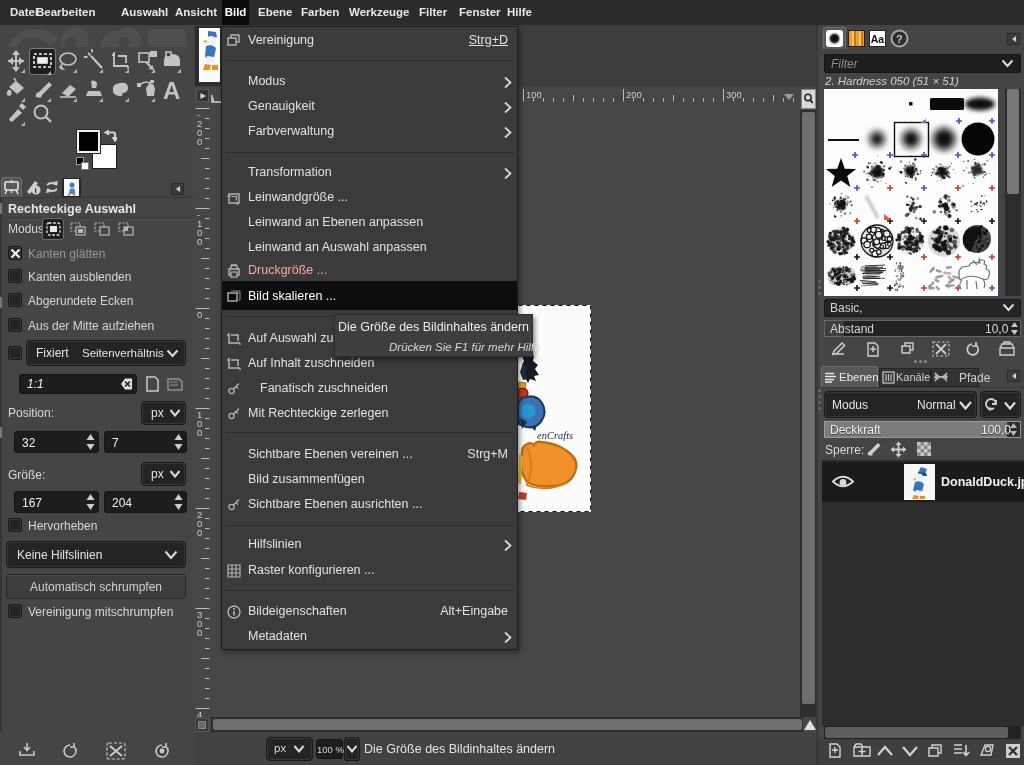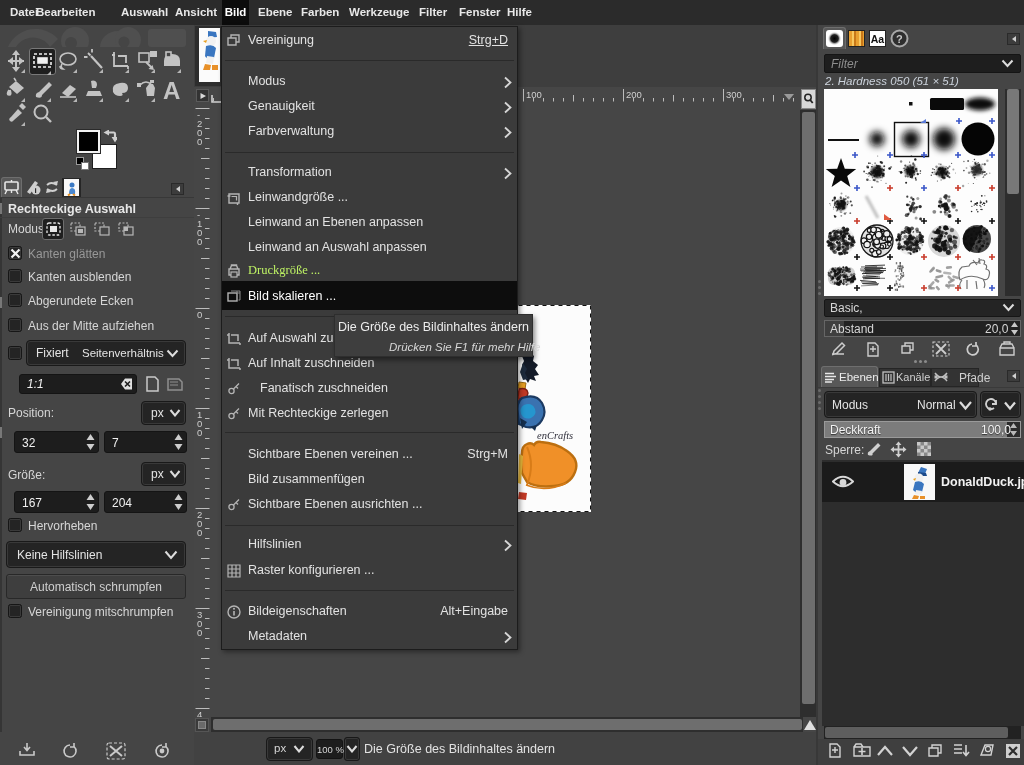--- a/index.html
+++ b/index.html
@@ -2079,21 +2079,21 @@
 
     <div class="abs" style="left:824px;top:299px;width:197px;height:18px;background:#242424;border:1px solid #161616;border-radius:2px;"></div>
     <div class="lbl" style="left:830px;top:301px;">Basic,</div>
     <svg class="abs" style="left:1002px;top:303px;" width="13" height="9" viewBox="0 0 13 9">
         <path d="M1.5 1.5 L6.5 7 L11.5 1.5" stroke="#dcdcdc" stroke-width="2" fill="none"></path>
       </svg>
 
     <div class="abs" style="left:824px;top:320px;width:197px;height:17px;background:#222;border:1px solid #666;"></div>
     <div class="abs" style="left:825px;top:321px;width:19px;height:15px;background:#3f3f3f;"></div>
     <div class="lbl" style="left:830px;top:322px;">Abstand</div>
-    <div class="lbl" style="left:985px;top:322px;">20,0</div>
+    <div class="lbl" style="left:985px;top:322px;">10,0</div>
     <svg class="abs" style="left:1010px;top:322px;" width="9" height="13" viewBox="0 0 9 13">
         <path d="M4.5 0 L8 5 H1 Z M4.5 13 L8 8 H1 Z" fill="#c8c8c8"></path>
       </svg>
 
     <svg class="abs" style="left:824px;top:340px;" width="197" height="19" viewBox="0 0 197 19">
       <g stroke="#cdcdcd" fill="none" stroke-width="1.5">
         <path d="M8 14 h12 M10 11 l8-8 2.5 2.5 -8 8 -3.5 1 z"></path>
         <path d="M44 3 h7 l3 3 v10 h-10 z M46 9 h6 M49 6 v6" stroke-width="1.4"></path>
         <path d="M78 6 h8 v7 h-8 z M81 6 v-3 h8 v7 h-3" stroke-width="1.4"></path>
         <g stroke-width="1.8">
@@ -2250,21 +2250,21 @@
     <svg class="abs" style="left:503px;top:167px;" width="9" height="13" viewBox="0 0 9 13">
         <path d="M2 1.5 L7.5 6.5 L2 11.5" stroke="#d6d6d6" stroke-width="1.8" fill="none"></path>
       </svg>
     <div class="abs" style="left:248px;top:190px;color:#e2e2e2;white-space:nowrap;">Leinwandgröße ...</div>
     <svg class="abs" style="left:227px;top:191px;" width="14" height="15" viewBox="0 0 14 15">
         <path d="M2 3 h10 v9 h-10 z M0.5 5 h3 M10.5 12 v2" fill="none" stroke="#b4b4b4" stroke-width="1.4"></path>
         <path d="M4.5 5.5 h5 v4" fill="none" stroke="#b4b4b4" stroke-width="1.2"></path>
       </svg>
     <div class="abs" style="left:248px;top:215px;color:#e2e2e2;white-space:nowrap;">Leinwand an Ebenen anpassen</div>
     <div class="abs" style="left:248px;top:240px;color:#e2e2e2;white-space:nowrap;">Leinwand an Auswahl anpassen</div>
-    <div class="abs" style="left:248px;top:263px;color:#bef264;white-space:nowrap;font-family:Liberation Serif, serif;">Druckgröße ...</div>
+    <div class="abs" style="left:248px;top:263px;color:#fca5a5;white-space:nowrap;">Druckgröße ...</div>
     <svg class="abs" style="left:227px;top:264px;" width="14" height="15" viewBox="0 0 14 15">
         <path d="M3 5 l1.5-3.5 h5 L11 5 M2 5 h10 v6 h-10 z M4.5 2 v-1 h5 v1" fill="none" stroke="#b4b4b4" stroke-width="1.4"></path>
         <rect x="4" y="8" width="6" height="5" fill="#3b3b3b" stroke="#b4b4b4" stroke-width="1.2"></rect>
       </svg>
     <div class="abs" style="left:222px;top:281px;width:295px;height:29px;background:#0d0d0d;"></div>
     <div class="abs" style="left:248px;top:289px;color:#ffffff;white-space:nowrap;">Bild skalieren ...</div>
     <svg class="abs" style="left:227px;top:290px;" width="14" height="15" viewBox="0 0 14 15">
         <rect x="1" y="3" width="9" height="8" fill="none" stroke="#b4b4b4" stroke-width="1.4"></rect>
         <path d="M4 1 h9 M13 1 v9 M13 3 l-2.5 0 M13 10 l-1.5 0 M10 1 l0 2" stroke="#888" stroke-width="1.1" fill="none"></path>
       </svg>

